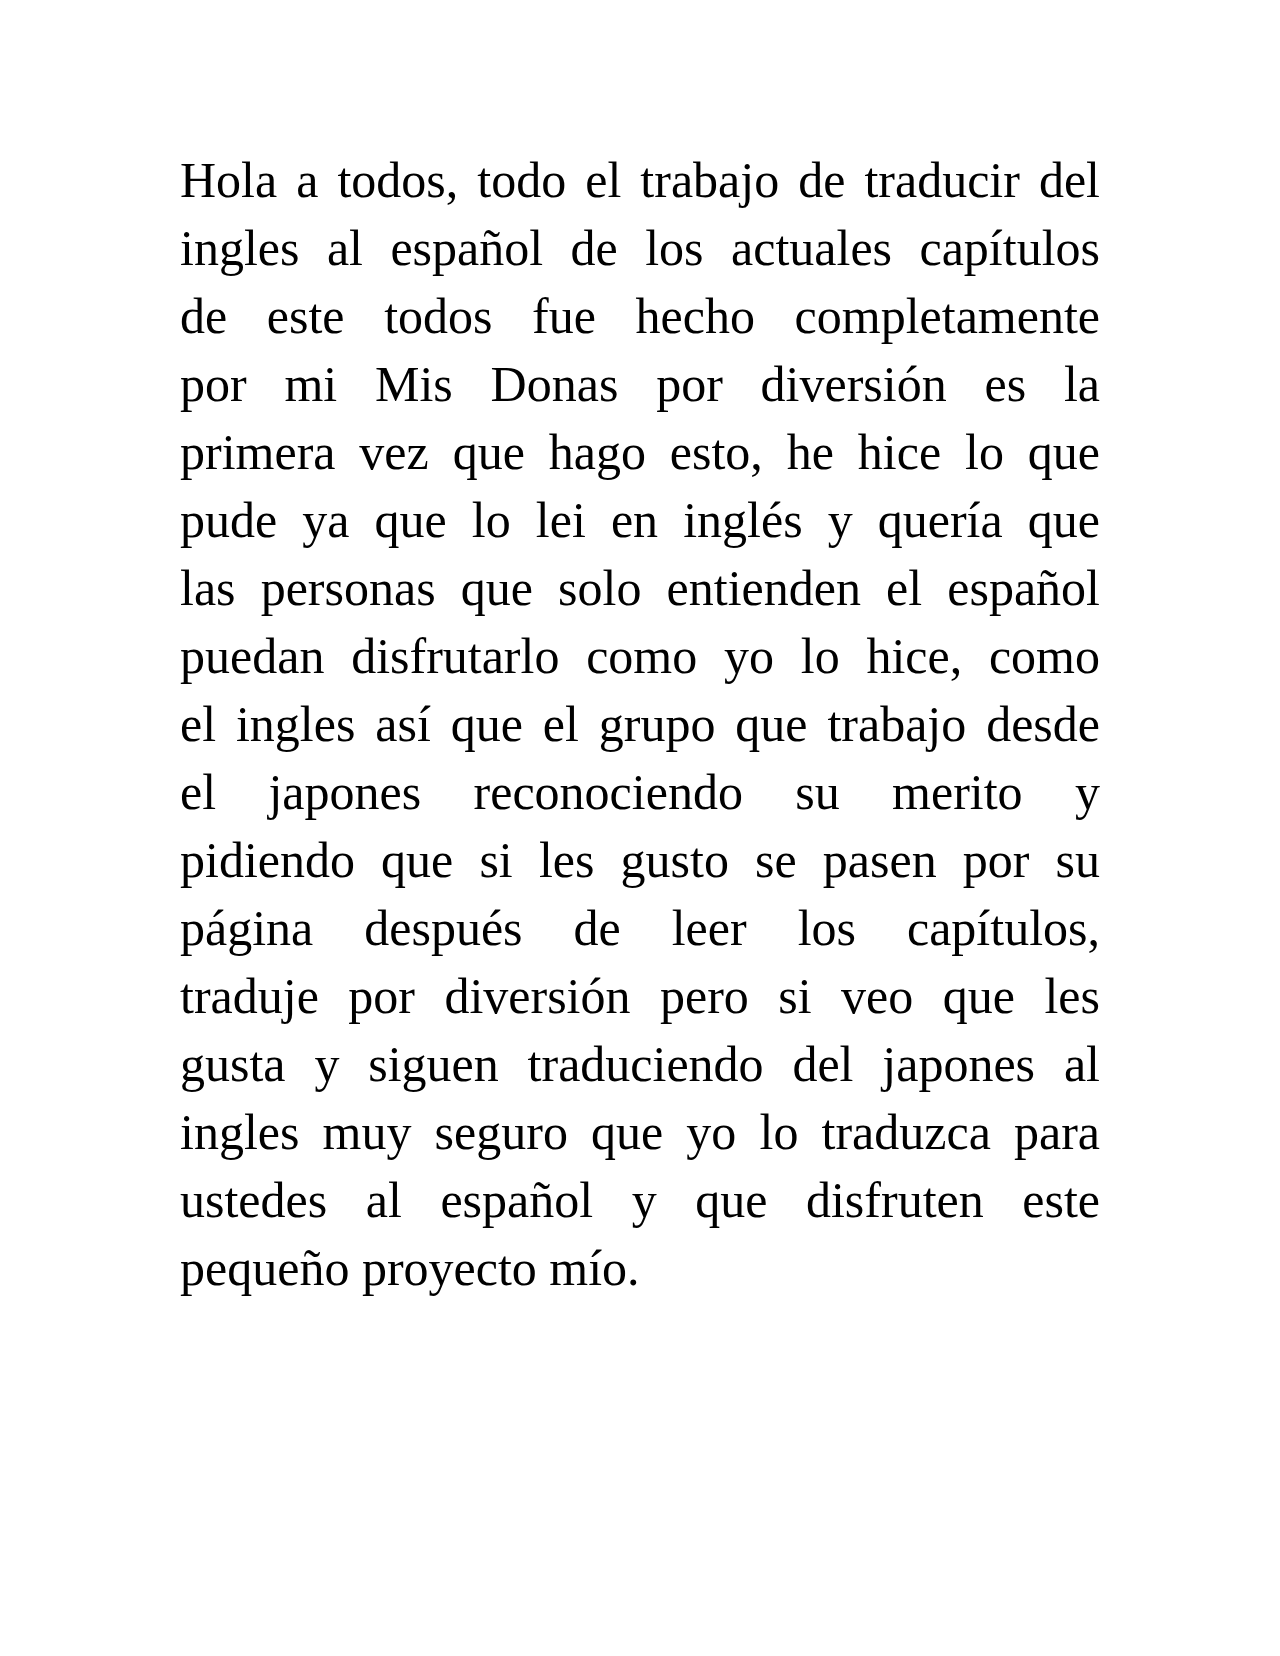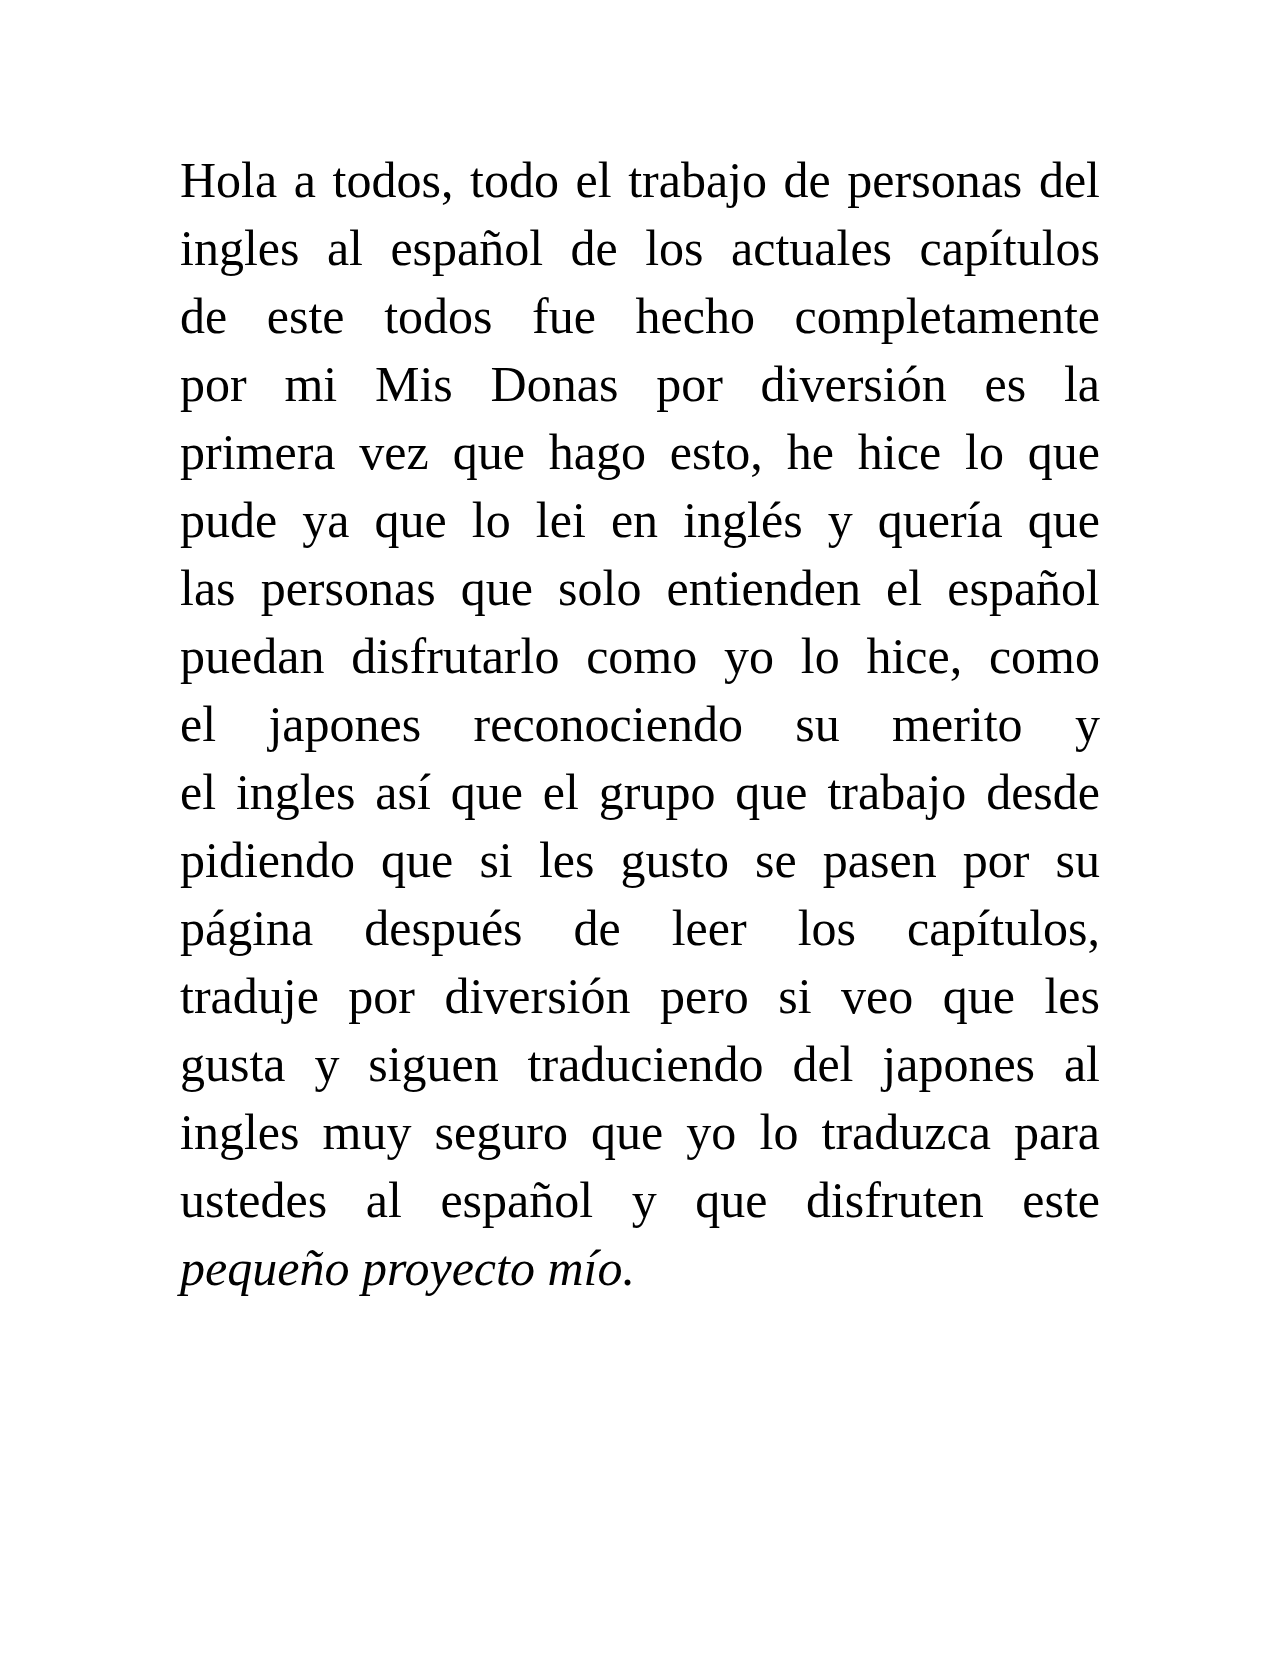--- a/index.html
+++ b/index.html
@@ -33,38 +33,37 @@
     letter-spacing: 0;
   }
   .line {
     text-align: justify;
     text-align-last: justify;
     white-space: normal;
   }
   .line.last {
     text-align: center;
     text-align-last: left;
-    font-style: italic;
   }
 </style>
 </head>
 <body>
 
 <div class="page">
   <div class="text-block">
-    <div class="line">Hola a todos, todo el trabajo de personas del</div>
+    <div class="line">Hola a todos, todo el trabajo de traducir del</div>
     <div class="line">ingles al español de los actuales capítulos</div>
     <div class="line">de este todos fue hecho completamente</div>
     <div class="line">por mi Mis Donas por diversión es la</div>
     <div class="line">primera vez que hago esto, he hice lo que</div>
     <div class="line">pude ya que lo lei en inglés y quería que</div>
     <div class="line">las personas que solo entienden el español</div>
     <div class="line">puedan disfrutarlo como yo lo hice, como</div>
+    <div class="line">el ingles así que el grupo que trabajo desde</div>
     <div class="line">el japones reconociendo su merito y</div>
-    <div class="line">el ingles así que el grupo que trabajo desde</div>
     <div class="line">pidiendo que si les gusto se pasen por su</div>
     <div class="line">página después de leer los capítulos,</div>
     <div class="line">traduje por diversión pero si veo que les</div>
     <div class="line">gusta y siguen traduciendo del japones al</div>
     <div class="line">ingles muy seguro que yo lo traduzca para</div>
     <div class="line">ustedes al español y que disfruten este</div>
     <div class="line last">pequeño proyecto mío.</div>
   </div>
 </div>
 

